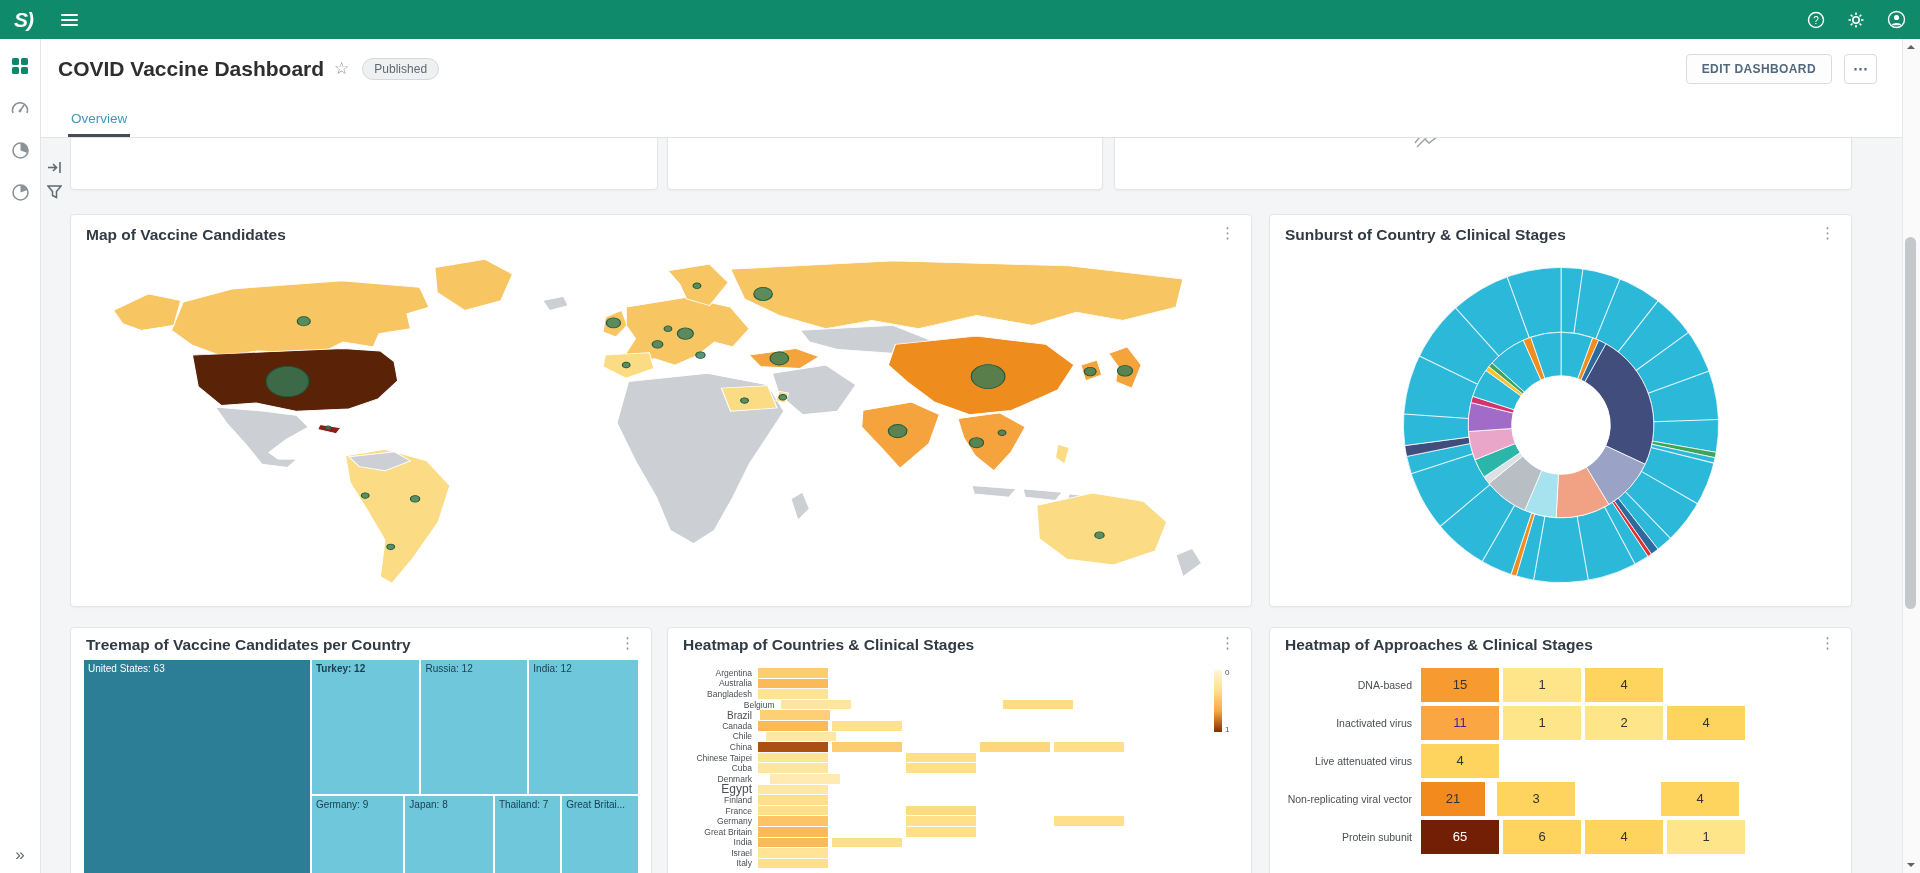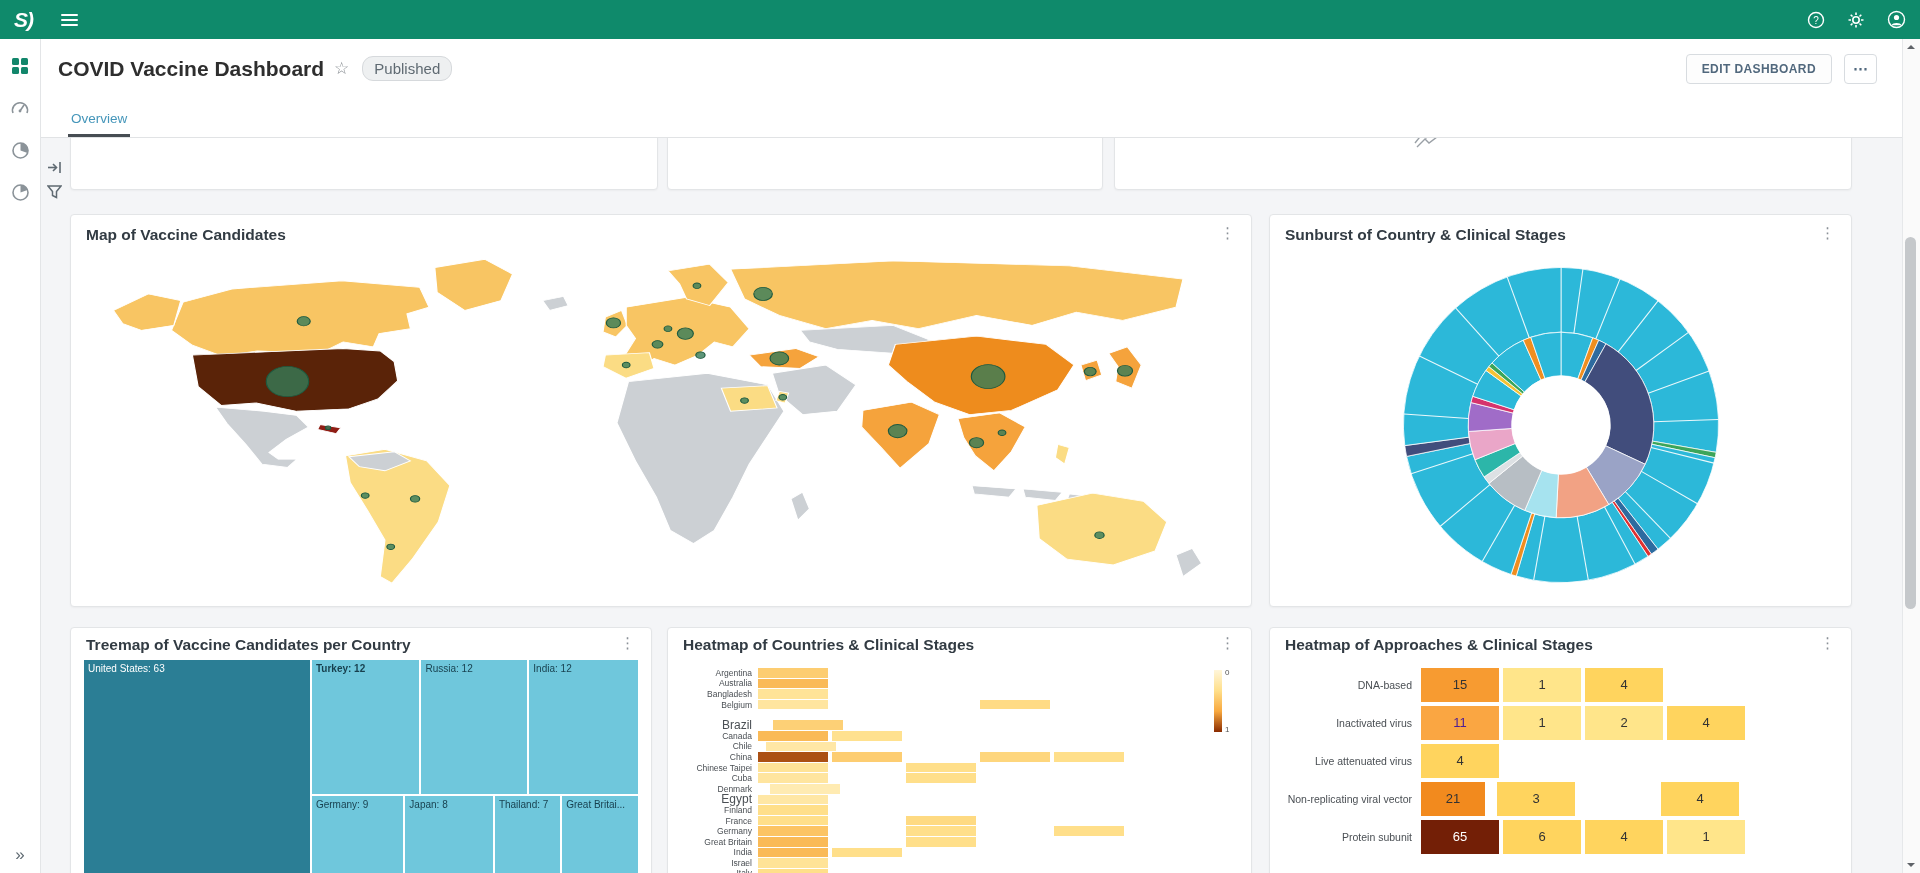--- a/index.html
+++ b/index.html
@@ -17,21 +17,21 @@
   .sidebar{position:absolute;left:0;top:39px;bottom:0;width:41px;background:#fff;border-right:1px solid #e3e5e7;
            display:flex;flex-direction:column;align-items:center;padding-top:16px;gap:20px;box-sizing:border-box;z-index:15;}
   .side-icon{width:22px;height:22px;cursor:pointer;display:flex;align-items:center;justify-content:center;}
   .side-expander{position:absolute;bottom:8px;left:0;width:40px;text-align:center;color:#5f6a72;font-size:17px;cursor:pointer;}
   
   .content{position:absolute;left:41px;top:39px;right:17px;bottom:0;background:#f4f5f7;}
   .dash-header{position:absolute;top:0;left:0;right:0;height:59px;background:#fff;display:flex;
                align-items:center;padding:0 26px 0 17px;box-sizing:border-box;}
   .dash-title{font-size:21px;font-weight:bold;color:#2e2e2e;margin:0 10px 0 0;}
   .star{color:#8a8f94;font-size:17px;margin-right:13px;cursor:pointer;}
-  .badge{background:#eef0f1;border:1px solid #d6d9dc;color:#5f6a72;font-size:15px;border-radius:11px;padding:3px 11px;}
+  .badge{background:#eef0f1;border:1px solid #d6d9dc;color:#5f6a72;font-size:12px;border-radius:11px;padding:3px 11px;}
   .spacer{flex:1;}
   .edit-btn{background:#fdfdfd;border:1px solid #d8dce0;border-radius:4px;color:#51687d;font-size:12px;
             font-weight:bold;letter-spacing:.4px;padding:7px 15px;cursor:pointer;}
   .more-btn{margin-left:12px;background:#fff;border:1px solid #d8dce0;border-radius:4px;color:#51687d;
             font-size:15px;font-weight:bold;width:33px;height:30px;cursor:pointer;line-height:14px;}
   .tabsbar{position:absolute;top:59px;left:0;right:0;height:40px;background:#fff;border-bottom:1px solid #e1e3e5;
            display:flex;align-items:flex-end;padding-left:27px;box-sizing:border-box;}
   .tab{position:relative;font-size:13.5px;color:#4596ba;padding:0 3px 11px;cursor:pointer;}
   .tab.active::after{content:"";position:absolute;left:0;right:0;bottom:0;height:3px;background:#474d53;}
   .canvas{position:absolute;top:99px;left:0;right:0;bottom:0;overflow:hidden;}
@@ -360,31 +360,31 @@
               </div>
               <div class="hm-row" style="height: 9.6px; margin-bottom: 1px;">
                 <span class="hm-label" style="width: 80px; font-size: 8.5px; padding-right: 6px; flex: 0 0 auto;">Bangladesh</span>
                 <div class="hm-cell" style="width: 70px; height: 9.6px; margin-right: 4px; flex: 0 0 auto; background: rgb(255, 227, 151);"></div>
                 <div class="hm-cell" style="width: 70px; height: 9.6px; margin-right: 4px; flex: 0 0 auto; background: rgb(255, 255, 255);"></div>
                 <div class="hm-cell" style="width: 70px; height: 9.6px; margin-right: 4px; flex: 0 0 auto; background: rgb(255, 255, 255);"></div>
                 <div class="hm-cell" style="width: 70px; height: 9.6px; margin-right: 4px; flex: 0 0 auto; background: rgb(255, 255, 255);"></div>
                 <div class="hm-cell" style="width: 70px; height: 9.6px; margin-right: 4px; flex: 0 0 auto; background: rgb(255, 255, 255);"></div>
                 <div class="hm-cell" style="width: 70px; height: 9.6px; margin-right: 4px; flex: 0 0 auto; background: rgb(255, 255, 255);"></div>
               </div>
-              <div class="hm-row" style="height: 9.6px; margin-bottom: 11px;">
+              <div class="hm-row" style="height: 9.6px; margin-bottom: 1px; justify-content: center;">
                 <span class="hm-label" style="width: 80px; font-size: 8.5px; padding-right: 6px; flex: 0 0 auto;">Belgium</span>
                 <div class="hm-cell" style="width: 70px; height: 9.6px; margin-right: 4px; flex: 0 0 auto; background: rgb(255, 229, 159);"></div>
                 <div class="hm-cell" style="width: 70px; height: 9.6px; margin-right: 4px; flex: 0 0 auto; background: rgb(255, 255, 255);"></div>
                 <div class="hm-cell" style="width: 70px; height: 9.6px; margin-right: 4px; flex: 0 0 auto; background: rgb(255, 255, 255);"></div>
                 <div class="hm-cell" style="width: 70px; height: 9.6px; margin-right: 4px; flex: 0 0 auto; background: rgb(255, 219, 133);"></div>
                 <div class="hm-cell" style="width: 70px; height: 9.6px; margin-right: 4px; flex: 0 0 auto; background: rgb(255, 255, 255);"></div>
                 <div class="hm-cell" style="width: 70px; height: 9.6px; margin-right: 4px; flex: 0 0 auto; background: rgb(255, 255, 255);"></div>
               </div>
               <div class="hm-row" style="height: 9.6px; margin-bottom: 1px;">
-                <span class="hm-label" style="width: 80px; font-size: 12px; padding-right: 21px; flex: 0 0 auto;">Brazil</span>
+                <span class="hm-label" style="width: 80px; font-size: 10px; padding-right: 8px; flex: 0 0 auto;">Brazil</span>
                 <div class="hm-cell" style="width: 70px; height: 9.6px; margin-right: 4px; flex: 0 0 auto; background: rgb(253, 208, 118);"></div>
                 <div class="hm-cell" style="width: 70px; height: 9.6px; margin-right: 4px; flex: 0 0 auto; background: rgb(255, 255, 255);"></div>
                 <div class="hm-cell" style="width: 70px; height: 9.6px; margin-right: 4px; flex: 0 0 auto; background: rgb(255, 255, 255);"></div>
                 <div class="hm-cell" style="width: 70px; height: 9.6px; margin-right: 4px; flex: 0 0 auto; background: rgb(255, 255, 255);"></div>
                 <div class="hm-cell" style="width: 70px; height: 9.6px; margin-right: 4px; flex: 0 0 auto; background: rgb(255, 255, 255);"></div>
                 <div class="hm-cell" style="width: 70px; height: 9.6px; margin-right: 4px; flex: 0 0 auto; background: rgb(255, 255, 255);"></div>
               </div>
               <div class="hm-row" style="height: 9.6px; margin-bottom: 1px;">
                 <span class="hm-label" style="width: 80px; font-size: 8.5px; padding-right: 6px; flex: 0 0 auto;">Canada</span>
                 <div class="hm-cell" style="width: 70px; height: 9.6px; margin-right: 4px; flex: 0 0 auto; background: rgb(250, 186, 87);"></div>

